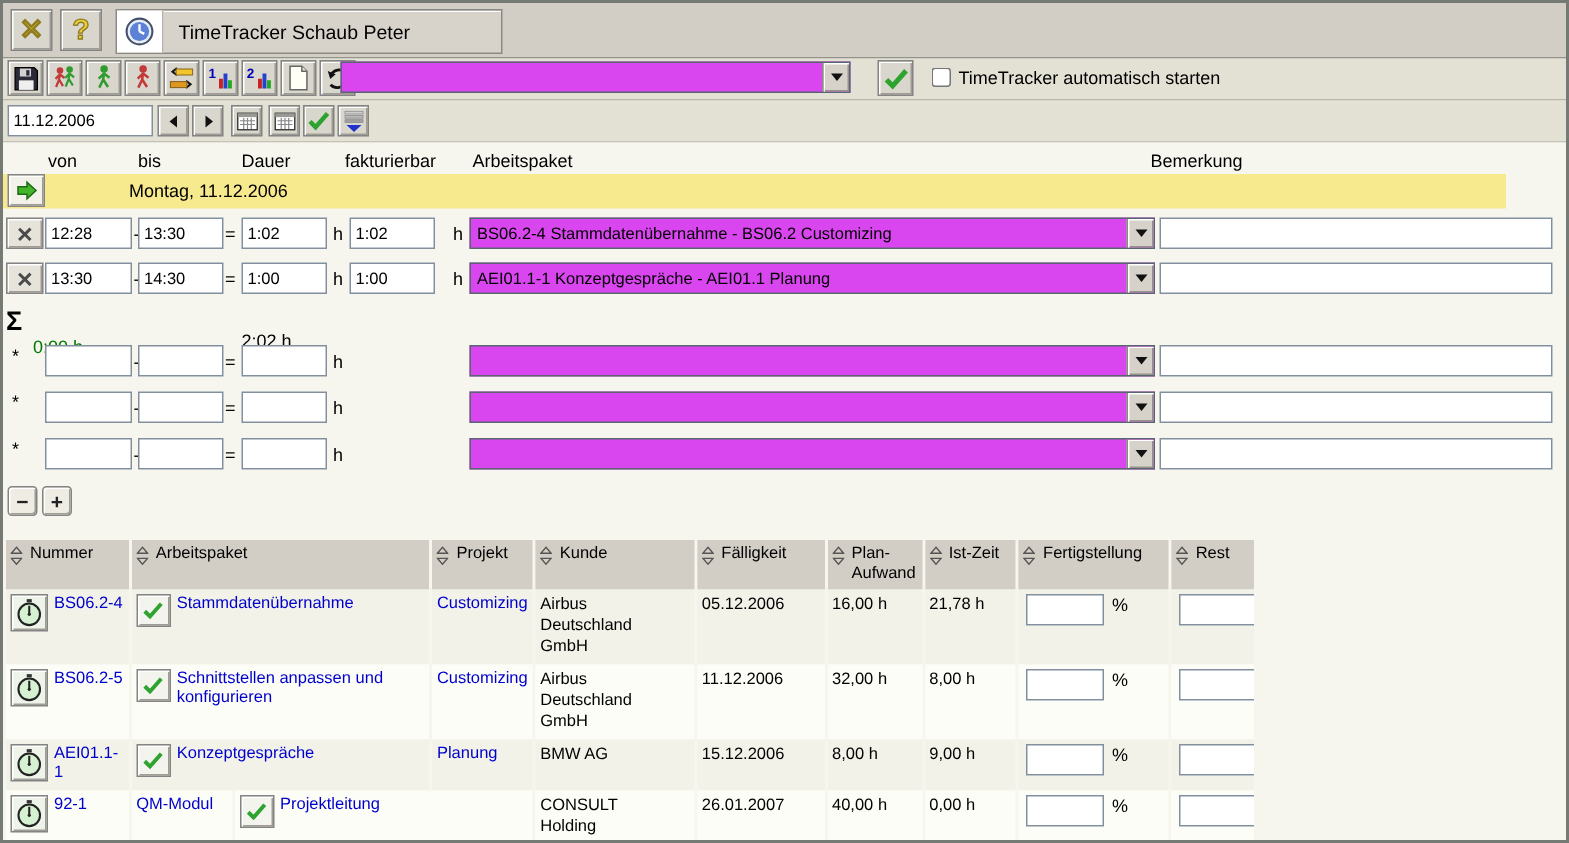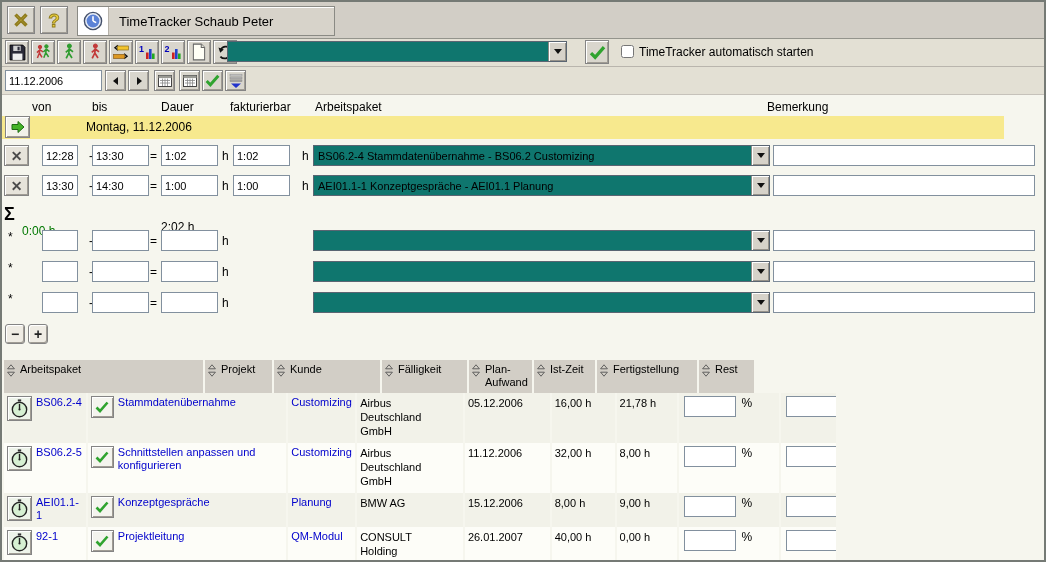--- a/index.html
+++ b/index.html
@@ -4,21 +4,21 @@
 <style>
   html,body{margin:0;padding:0;background:#ffffff;font-family:"Liberation Sans",sans-serif;}
   .win{position:relative;width:1046px;height:562px;box-sizing:border-box;border:2px solid #757a75;background:#f6f6ee;overflow:hidden;}
 
   
   .btn{display:inline-flex;align-items:center;justify-content:center;box-sizing:border-box;
        background:#d9d6cd;border:1px solid #848484;cursor:pointer;padding:0;
        box-shadow:inset 1px 1px 0 #ffffff, inset -1px -1px 0 #a09c94;}
   .tin{box-sizing:border-box;border:1px solid #82909e;background:#fff;height:21px;
        font:11px "Liberation Sans",sans-serif;padding:1px 3px;}
-  .combo{position:absolute;box-sizing:border-box;height:21px;background:#0f766e;border:1px solid #5a6572;
+  .combo{position:absolute;box-sizing:border-box;height:21px;background:#d946ef;border:1px solid #5a6572;
          display:flex;align-items:center;overflow:hidden;}
   .combo-text{flex:1;font:11px "Liberation Sans",sans-serif;padding:0 4px;white-space:nowrap;overflow:hidden;}
   .combo-btn{width:17px;align-self:stretch;background:#d6d2c9;border-left:1px solid #8a8a84;
              box-shadow:inset 1px 1px 0 #fff, inset -1px -1px 0 #96928a;
              display:flex;align-items:center;justify-content:center;}
   .tri-down{width:0;height:0;border-left:4px solid transparent;border-right:4px solid transparent;border-top:5px solid #111;}
 
   
   .titlebar{position:absolute;left:0;top:0;width:100%;height:36px;background:#d2cec6;
             border-bottom:1px solid #94948c;}
@@ -43,21 +43,21 @@
   .dbtn{position:absolute;top:3px;width:21px;height:21px;}
 
   
   .main{position:absolute;left:0;top:93px;width:100%;height:469px;background:#f6f6ee;font-size:11px;}
   .flabel{position:absolute;top:5px;font-size:12px;color:#000;}
   .dayrow{position:absolute;left:0;top:21px;width:1002px;height:23px;background:#f7e98e;}
   .go-btn{position:absolute;left:3px;top:0px;width:25px;height:22px;background:#f2f2ea;}
   .day-label{position:absolute;left:84px;top:4px;font-size:12px;}
   .erow{position:absolute;left:0;width:1040px;height:22px;}
   .xbtn{position:absolute;left:2px;top:0;width:25px;height:21px;background:#e6e3da;}
-  .in-von{position:absolute;left:40px;width:36px;}
+  .in-von{position:absolute;left:28px;width:58px;}
   .in-bis{position:absolute;left:90px;width:57px;}
   .in-dauer{position:absolute;left:159px;width:57px;}
   .in-fakt{position:absolute;left:231px;width:57px;}
   .in-bem{position:absolute;left:771px;width:262px;}
   .esym{position:absolute;top:4px;font-size:12px;}
   .s-dash{left:87px;} .s-eq{left:148px;} .s-h1{left:220px;} .s-h2{left:300px;} .s-star{left:6px;top:0px;}
   .combo-ap{left:311px;width:457px;}
   .sumrow{position:absolute;left:0;top:110px;height:20px;width:600px;}
   .sigma{position:absolute;left:2px;top:0;font-size:18px;font-weight:bold;line-height:1;}
   .sum-tracked{position:absolute;left:20px;top:3px;color:#007800;font-size:12px;margin-top:16px;}
@@ -370,20 +370,26 @@
       <button class="btn mpbtn minusb">
         <span>−</span>
       </button>
       <button class="btn mpbtn plusb">
         <span>+</span>
       </button>
     </div>
 
     <div class="btable">
       <div class="trow thead">
+        <div class="tc tc0">
+          <svg class="sort-ico" width="8" height="13" viewBox="0 0 8 13">
+              <path d="M4 0.8 L7.4 4.8 H0.6 Z M4 12.2 L0.6 8.2 H7.4 Z" fill="#d4d0c8" stroke="#555" stroke-width="0.9"></path>
+            </svg>
+          <span class="hlabel">Nummer</span>
+        </div>
         <div class="tc tc1">
           <svg class="sort-ico" width="8" height="13" viewBox="0 0 8 13">
               <path d="M4 0.8 L7.4 4.8 H0.6 Z M4 12.2 L0.6 8.2 H7.4 Z" fill="#d4d0c8" stroke="#555" stroke-width="0.9"></path>
             </svg>
           <span class="hlabel">Arbeitspaket</span>
         </div>
         <div class="tc tc2">
           <svg class="sort-ico" width="8" height="13" viewBox="0 0 8 13">
               <path d="M4 0.8 L7.4 4.8 H0.6 Z M4 12.2 L0.6 8.2 H7.4 Z" fill="#d4d0c8" stroke="#555" stroke-width="0.9"></path>
             </svg>
@@ -537,29 +543,29 @@
           <button class="btn clockbtn">
             <svg width="19" height="19" viewBox="0 0 18 18">
               <rect x="7.4" y="0.4" width="3.2" height="2" fill="#333"></rect>
               <circle cx="9" cy="10" r="6.8" fill="#d6f0d2" stroke="#222" stroke-width="1.3"></circle>
               <path d="M9 10 L9 4.6" stroke="#222" stroke-width="1.3"></path>
               <circle cx="9" cy="10" r="1" fill="#222"></circle>
             </svg>
           </button>
           <span class="link num-txt">92-1</span>
         </div>
+        <div class="tc tc2"><span class="link">QM-Modul</span></div>
         <div class="tc tc1 cellflex">
           <button class="btn checkbtn">
             <svg width="16" height="16" viewBox="0 0 16 16">
                 <path d="M2.5 8.5 L6 12 L13.5 3.5" stroke="#2fa32f" stroke-width="2.6" fill="none"></path>
               </svg>
           </button>
           <span class="link">Projektleitung</span>
         </div>
-        <div class="tc tc2"><span class="link">QM-Modul</span></div>
         <div class="tc tc3"><span class="blacktxt kunde-txt">CONSULT Holding</span></div>
         <div class="tc tc4"><span class="blacktxt">26.01.2007</span></div>
         <div class="tc tc5"><span class="blacktxt">40,00 h</span></div>
         <div class="tc tc6"><span class="blacktxt">0,00 h</span></div>
         <div class="tc tc7 cell-inline">
           <input class="tin unit-in" value="" style="">
           <span class="unit-lbl">%</span>
         </div>
         <div class="tc tc8 cell-inline">
           <input class="tin unit-in" value="" style="">

